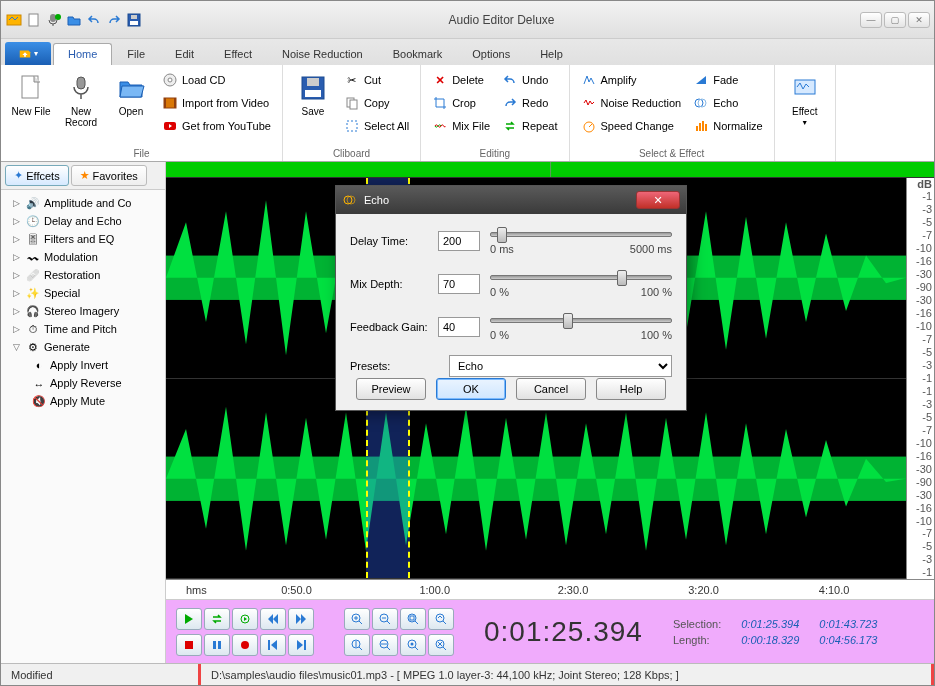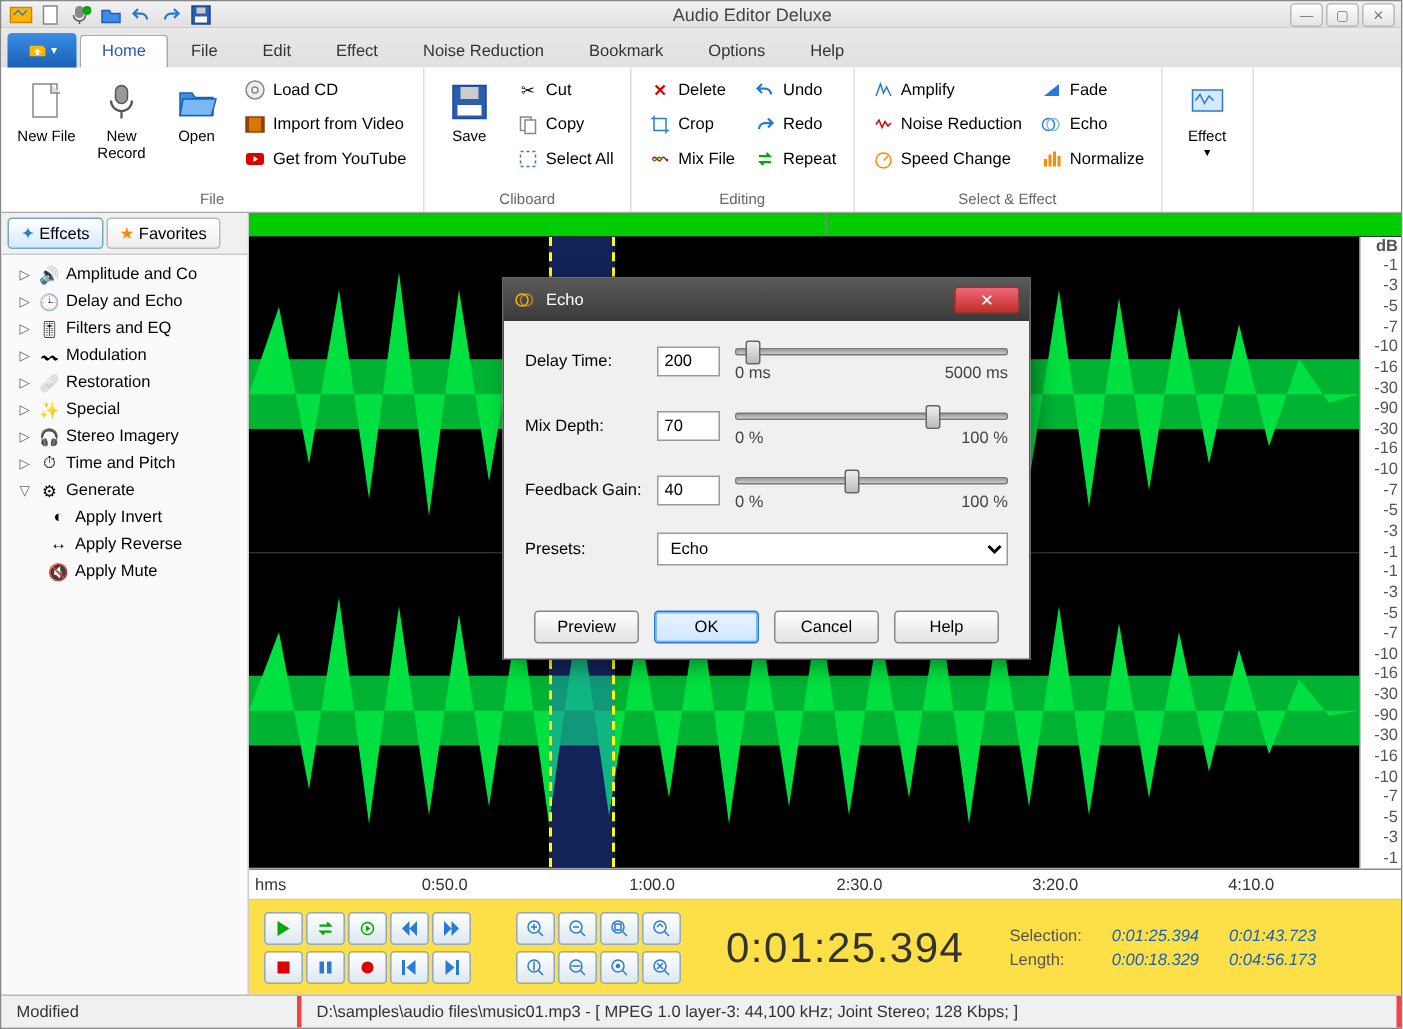--- a/index.html
+++ b/index.html
@@ -1,20 +1,20 @@
 <!DOCTYPE html>
 <html><head>
 <meta charset="utf-8">
 <style>
 * { box-sizing: border-box; margin: 0; padding: 0; font-family: Tahoma, Arial, sans-serif; font-size: 11px; }
 body { width: 935px; height: 686px; background: #fff; overflow: hidden; position: relative; }
 .window { width: 935px; height: 686px; border: 1px solid #888; background: #e8e8e8; display: flex; flex-direction: column; }
 
 
-.titlebar { height: 18px; background: linear-gradient(#f2f2f2,#e0e0e0); display: flex; align-items: center; padding: 0 4px; border-bottom: 1px solid #ccc; justify-content: flex-end; }
+.titlebar { height: 38px; background: linear-gradient(#f2f2f2,#e0e0e0); display: flex; align-items: center; padding: 0 4px; border-bottom: 1px solid #ccc; justify-content: flex-end; }
 .titlebar .qat { display: flex; gap: 2px; align-items: center; }
 .titlebar .qat .ic { width: 18px; height: 18px; display: flex; align-items: center; justify-content: center; border: 1px solid transparent; border-radius: 2px; cursor: pointer; }
 .titlebar .title { flex: 1; text-align: center; color: #444; font-size: 12px; }
 .titlebar .winctl { display: flex; gap: 2px; }
 .titlebar .winctl .wc { width: 22px; height: 16px; border: 1px solid #bbb; border-radius: 3px; background: linear-gradient(#fff,#e4e4e4); font-size: 9px; display: flex; align-items: center; justify-content: center; cursor: pointer; color: #777; }
 
 
 .ribbon { background: #fff; border-bottom: 1px solid #aaa; }
 .ribbontabs { height: 26px; display: flex; align-items: flex-end; padding-left: 4px; background: linear-gradient(#e8e8e8,#e0e0e0); }
 .apptab { width: 46px; height: 23px; background: linear-gradient(#3a8ee6,#1a5fb4); border-radius: 3px 3px 0 0; display:flex; align-items:center; justify-content:center; margin-right: 2px; cursor:pointer; }
@@ -50,21 +50,21 @@
 .waves { flex:1; background:#000; position:relative; overflow:hidden; }
 .dbscale { width:28px; background:#fff; border-left:1px solid #888; font-size:9px; color:#555; display:flex; flex-direction:column; }
 .dblabel { text-align:right; padding-right:2px; }
 .dbhalf { flex:1; display:flex; flex-direction:column; justify-content:space-around; }
 .wavech { height:50%; position:relative; border-bottom:1px solid #333; }
 .wavesvg { width:100%; height:100%; }
 .sel { position:absolute; top:0; bottom:0; background:rgba(50,100,255,0.35); border-left:2px dashed #ff0; border-right:2px dashed #ff0; }
 .timeruler { height:20px; background:#fff; border-top:1px solid #888; display:flex; align-items:center; position:relative; font-size:9px; color:#333; }
 .timeruler span { position:absolute; }
 
-.transport { height: 64px; border-top:1px solid #ccc; background:#fde047; display:flex; align-items:center; padding: 20px 10px; gap: 30px; }
+.transport { height: 64px; border-top:1px solid #ccc; background:#f0abfc; display:flex; align-items:center; padding: 20px 10px; gap: 30px; }
 .btnrow { display:flex; gap:2px; }
 .tbtn { width:26px; height:22px; border:1px solid #9ab; border-radius:3px; background:linear-gradient(#fff,#dde8f0); display:flex; align-items:center; justify-content:center; cursor:pointer; }
 .btncol { display:flex; flex-direction:column; gap:4px; }
 .timedisp { font-size: 28px; font-family: Arial; color:#333; letter-spacing:1px; }
 .selinfo { display:grid; grid-template-columns: auto auto auto; gap: 4px 20px; font-size:11px; }
 .selinfo .lab { color:#555; }
 .selinfo .val { color:#1a5fb4; font-style:italic; }
 
 .statusbar { height:22px; border-top:1px solid #bbb; background:#f0f0f0; display:flex; align-items:center; font-size:10px; color:#333; }
 .statusbar .cell { padding: 0 10px; border-right:3px solid #ef4444; height:100%; display:flex; align-items:center; }
@@ -79,21 +79,21 @@
 .dlgtitle .dclose { width:44px; height:18px; background:linear-gradient(#e67,#c13028); border:1px solid #933; border-radius:3px; display:flex; align-items:center; justify-content:center; color:#fff; font-size:11px; cursor:pointer; }
 .dlgbody { padding: 12px 14px 10px; }
 .prow { display:grid; grid-template-columns: 80px 44px 1fr; align-items:center; gap:8px; margin-bottom: 14px; }
 .prow label { font-size:11px; }
 .prow input[type=text] { width:42px; height:20px; border:1px solid #999; padding:0 4px; font-size:11px; }
 .slidwrap { display:flex; flex-direction:column; }
 .slider { height:16px; position:relative; }
 .slider .track { position:absolute; left:0; right:0; top:6px; height:5px; background:linear-gradient(#999,#ccc); border:1px solid #777; border-radius:2px; }
 .slider .thumb { position:absolute; top:1px; width:10px; height:16px; background:linear-gradient(#eee,#bbb); border:1px solid #666; border-radius:2px; cursor:pointer; }
 .slidlabs { display:flex; justify-content:space-between; font-size:10px; color:#444; margin-top:1px; }
-.presetrow { display:grid; grid-template-columns: 80px 1fr; align-items:center; gap:8px; margin: 6px 0 30px; }
+.presetrow { display:grid; grid-template-columns: 80px 1fr; align-items:center; gap:19px; margin: 6px 0 1px; }
 .presetrow select { height:22px; border:1px solid #999; background:#fff; font-size:11px; padding:0 4px; }
 .dlgbtns { display:flex; gap:10px; justify-content:center; }
 .dlgbtns button { width:70px; height:22px; border:1px solid #888; border-radius:3px; background:linear-gradient(#fff,#e2e2e2); font-size:11px; cursor:pointer; }
 .dlgbtns button.primary { border-color:#2a7ad4; background:linear-gradient(#eaf4ff,#cfe6ff); box-shadow: 0 0 0 1px #7abaff inset; }
 
 </style>
 </head>
 <body>
 
 <div class="window">
@@ -542,21 +542,21 @@
               <div class="dblabel">-16</div>
               <div class="dblabel">-10</div>
               <div class="dblabel">-7</div>
               <div class="dblabel">-5</div>
               <div class="dblabel">-3</div>
               <div class="dblabel">-1</div>
           </div>
         </div>
       </div>
       <div class="timeruler">
-        <span style="left:4px;">hms</span>
+        <span style="left:20px;">hms</span>
         <span style="left:15%;">0:50.0</span>
         <span style="left:33%;">1:00.0</span>
         <span style="left:51%;">2:30.0</span>
         <span style="left:68%;">3:20.0</span>
         <span style="left:85%;">4:10.0</span>
       </div>
 
       <div class="transport">
         <div class="btncol">
           <div class="btnrow">

